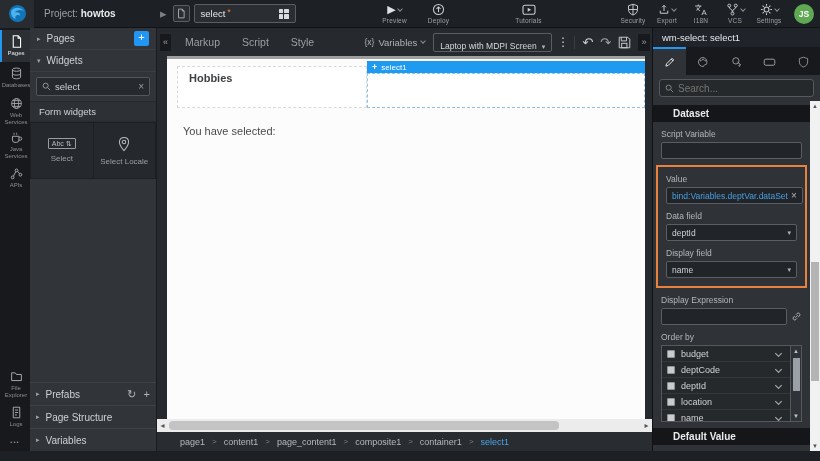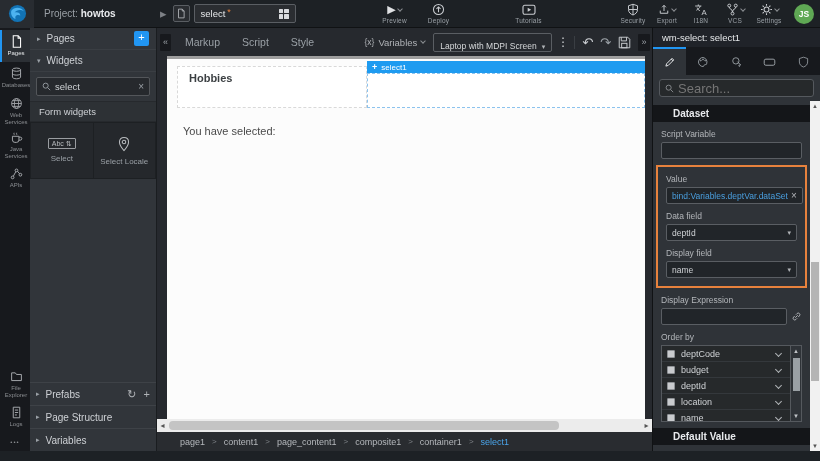--- a/index.html
+++ b/index.html
@@ -100,21 +100,21 @@
   .bc-item.current{color:#4aa3e8;}
 
   
   .rightpanel{width:168px;flex:0 0 168px;background:#2f3338;display:flex;flex-direction:column;border-left:1px solid #101214;}
   .rp-header{height:19px;background:#202329;display:flex;align-items:center;padding-left:9px;font-size:9.5px;color:#e6e8ea;flex:0 0 19px;}
   .rp-tabs{height:28px;display:flex;flex:0 0 28px;background:#17191d;}
   .rp-tab{flex:1;display:flex;align-items:center;justify-content:center;background:#17191d;border-top:2px solid transparent;cursor:pointer;color:#9aa0a6;}
   .rp-tab.active{background:#2f3338;border-top-color:#2196f3;color:#e6e8ea;}
   .rp-searchwrap{padding:4px 6px;flex:0 0 auto;}
   .rp-search{height:18px;background:#26292b;border:1px solid #55595e;border-radius:3px;display:flex;align-items:center;gap:4px;padding:0 5px;}
-  .rp-search input{flex:1;min-width:0;background:transparent;border:none;outline:none;color:#9da1a5;font-size:13px;font-family:inherit;}
+  .rp-search input{flex:1;min-width:0;background:transparent;border:none;outline:none;color:#9da1a5;font-size:10px;font-family:inherit;}
   .rp-content{flex:1;position:relative;overflow:hidden;padding-right:10px;}
   .vscroll{position:absolute;right:0;top:0;bottom:0;width:10px;background:#f1f1f1;display:flex;flex-direction:column;align-items:center;}
   .vscroll .varr{font-size:6px;color:#555;padding:2px 0;cursor:pointer;}
   .vthumb{position:absolute;top:46%;height:34%;width:8px;left:1px;background:#b4b4b4;cursor:pointer;}
   .vscroll .spacer{flex:1;}
   .rp-secthead{height:17px;background:#141619;display:flex;align-items:center;padding-left:20px;font-size:10px;font-weight:bold;color:#e8eaed;margin-top:4px;}
   .rp-label{font-size:8.5px;color:#b3b6ba;margin:7px 8px 3px;}
   .rp-input{margin:0 8px;height:17px;background:#212529;border:1px solid #5a5e63;border-radius:2px;display:flex;align-items:center;padding:0 5px;font-size:8.5px;color:#d0d3d6;}
   .orange-group{margin:6px 3px 0;border:2px solid #e8823d;padding:0 4px 8px;}
   .orange-group .rp-label{margin-left:4px;margin-right:4px;}
@@ -524,26 +524,26 @@
               <path d="M5.5 7.2L3.8 8.9a2.4 2.4 0 003.4 3.4l1.7-1.7"></path>
               <path d="M10.5 8.8l1.7-1.7a2.4 2.4 0 00-3.4-3.4L7.1 5.4"></path>
             </svg>
         </div>
 
         <div class="rp-label">Order by</div>
         <div class="orderby-box">
           <div class="ob-rows">
             <div class="ob-row">
               <span class="cb"></span>
-              <span class="ob-lbl">deptCode</span>
+              <span class="ob-lbl">budget</span>
               <span class="ob-chev"></span>
             </div>
             <div class="ob-row">
               <span class="cb"></span>
-              <span class="ob-lbl">budget</span>
+              <span class="ob-lbl">deptCode</span>
               <span class="ob-chev"></span>
             </div>
             <div class="ob-row">
               <span class="cb"></span>
               <span class="ob-lbl">deptId</span>
               <span class="ob-chev"></span>
             </div>
             <div class="ob-row">
               <span class="cb"></span>
               <span class="ob-lbl">location</span>

